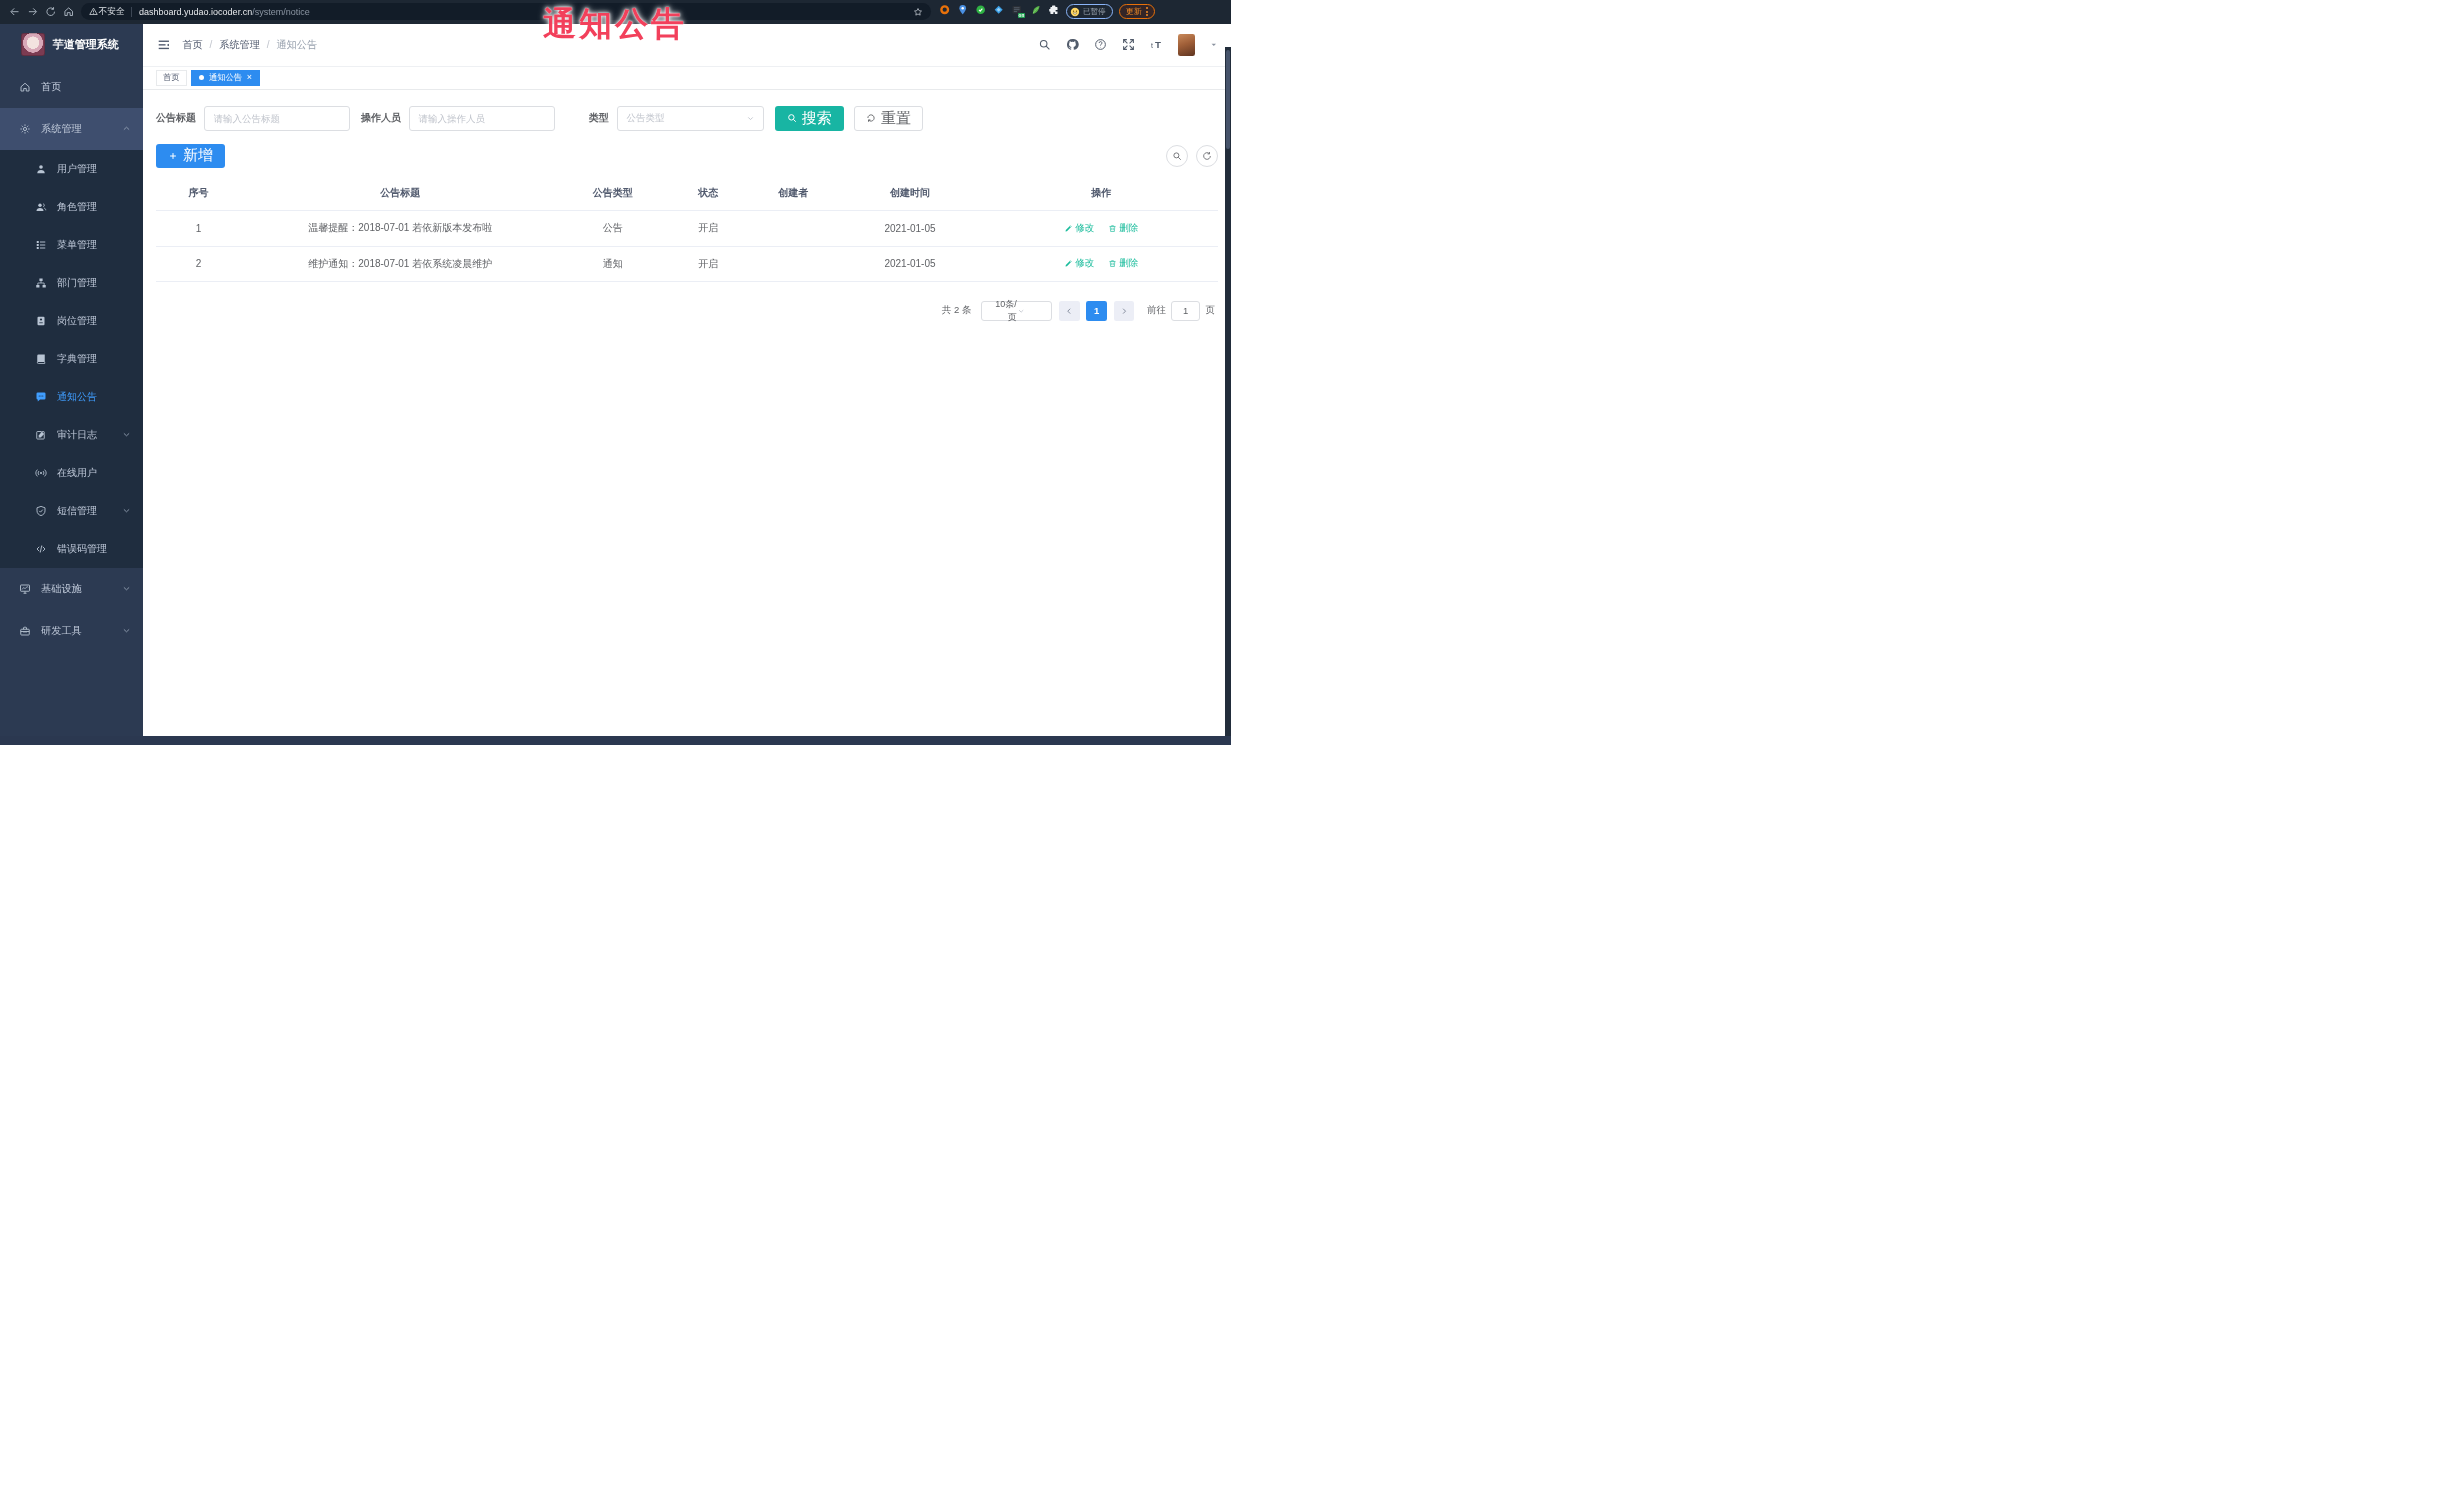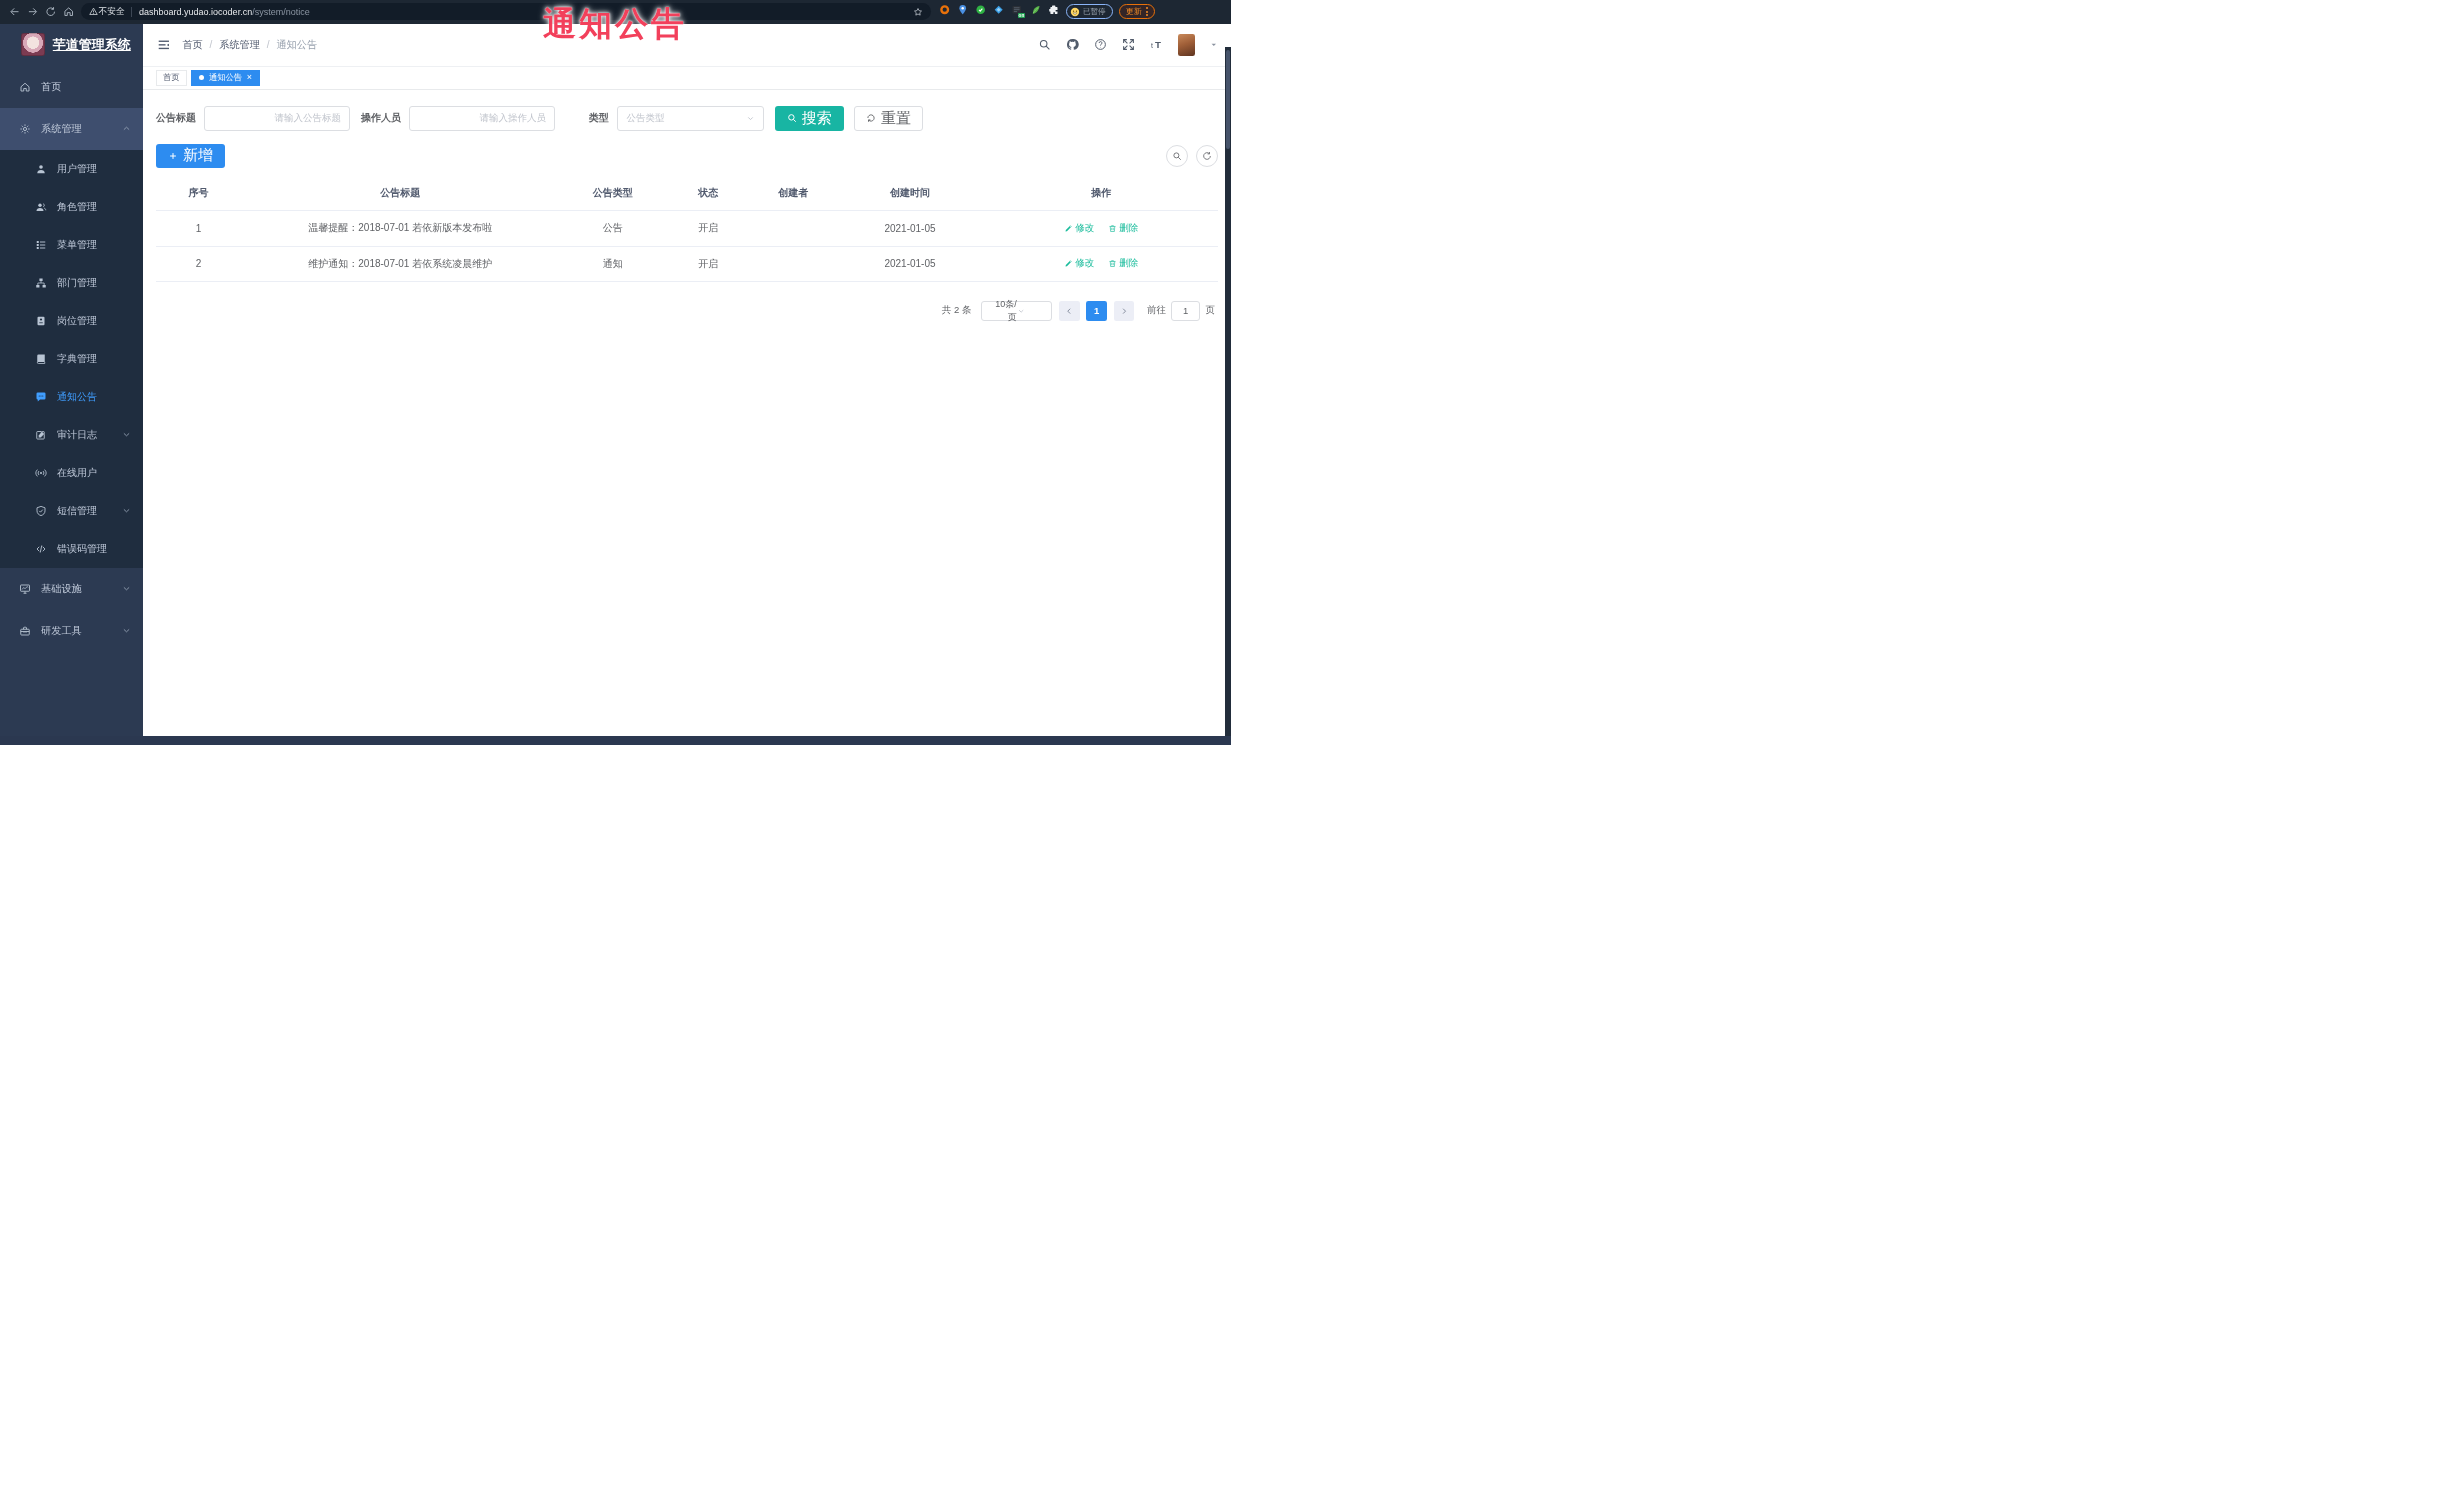--- a/index.html
+++ b/index.html
@@ -59,21 +59,21 @@
   
   .app{ display:flex; height:712px; }
 
   
   .sidebar{ width:143px; background:#2c3a52; color:#c0cada; flex:0 0 auto;
     display:flex; flex-direction:column; overflow:hidden;}
   .logo-row{ height:42px; display:flex; align-items:center; padding:0 10.6px 0 21px; gap:8.3px; }
   .logo-img{ width:23.5px; height:23.5px; border-radius:3px;
     background:radial-gradient(circle at 50% 42%,#f3e3e0 0 34%,#d8a8b8 35% 55%,#7c3b52 56% 100%);
     box-shadow:inset 0 0 0 0.8px rgba(0,0,0,.25); flex:0 0 auto;}
-  .logo-title{ color:#fff; font-size:13px; font-weight:bold; white-space:nowrap;text-decoration:underline;}
+  .logo-title{ color:#fff; font-size:11px; font-weight:bold; white-space:nowrap;}
   .menu-item{ height:42px; display:flex; align-items:center; padding:0 12px 0 19px;
     font-size:10.2px; cursor:pointer; gap:10px; }
   .menu-item .mi-icon{ width:12px; height:12px; color:#b8c4d3; flex:0 0 auto;}
   .menu-item .mi-icon svg{ width:12px; height:12px; }
   .menu-item .mi-label{ flex:1; white-space:nowrap;}
   .menu-item .mi-caret{ width:9px; height:9px; color:#9aa7ba;}
   .menu-item .mi-caret svg{ width:9px; height:9px;}
   .menu-item.parent-active{ background:#3e4e6e; }
   .submenu{ background:#1f2d3f; }
   .submenu .menu-item{ height:38px; padding-left:35px; font-size:10px;}
@@ -104,21 +104,21 @@
   .tag.active{ background:#2d8cf0; border-color:#2d8cf0; color:#fff; padding:0 6.8px;}
   .tag .dot{ width:5.3px; height:5.3px; border-radius:50%; background:#fff; }
   .tag .tag-close{ font-size:9px; line-height:1; cursor:pointer; }
 
   .content{ flex:1; padding:0 13px; min-width:0; }
 
   
   .filter-row{ margin-top:16px; display:flex; align-items:center; font-size:10px; color:#606266;}
   .f-label{ font-weight:bold; white-space:nowrap; }
   .f-input{ height:25px; border:0.8px solid #dcdee2; border-radius:3px; padding:0 8.3px;
-    font-size:9.5px; color:#515a6e; font-family:Liberation Serif, serif; background:#fff; outline:none;text-align:right;}
+    font-size:9.5px; color:#515a6e; font-family:Liberation Sans, sans-serif; background:#fff; outline:none;}
   .f-input::placeholder{ color:#c0c4cc; }
   .f-select{ height:25px; border:0.8px solid #dcdee2; border-radius:3px; display:flex;
     align-items:center; padding:0 8.3px; background:#fff; cursor:pointer;}
   .f-select .sel-placeholder{ color:#c0c4cc; font-size:9.5px; flex:1;}
   .f-select .sel-caret{ width:9px; height:9px; color:#c0c4cc;}
   .f-select .sel-caret svg{ width:9px; height:9px;}
   .btn{ height:25px; border-radius:3px; display:inline-flex; align-items:center; justify-content:center;
     gap:4.6px; font-size:15px; padding:0 11.4px; cursor:pointer; border:0.8px solid transparent;
     font-family:inherit; white-space:nowrap;}
   .btn svg{ width:10px; height:10px;}

